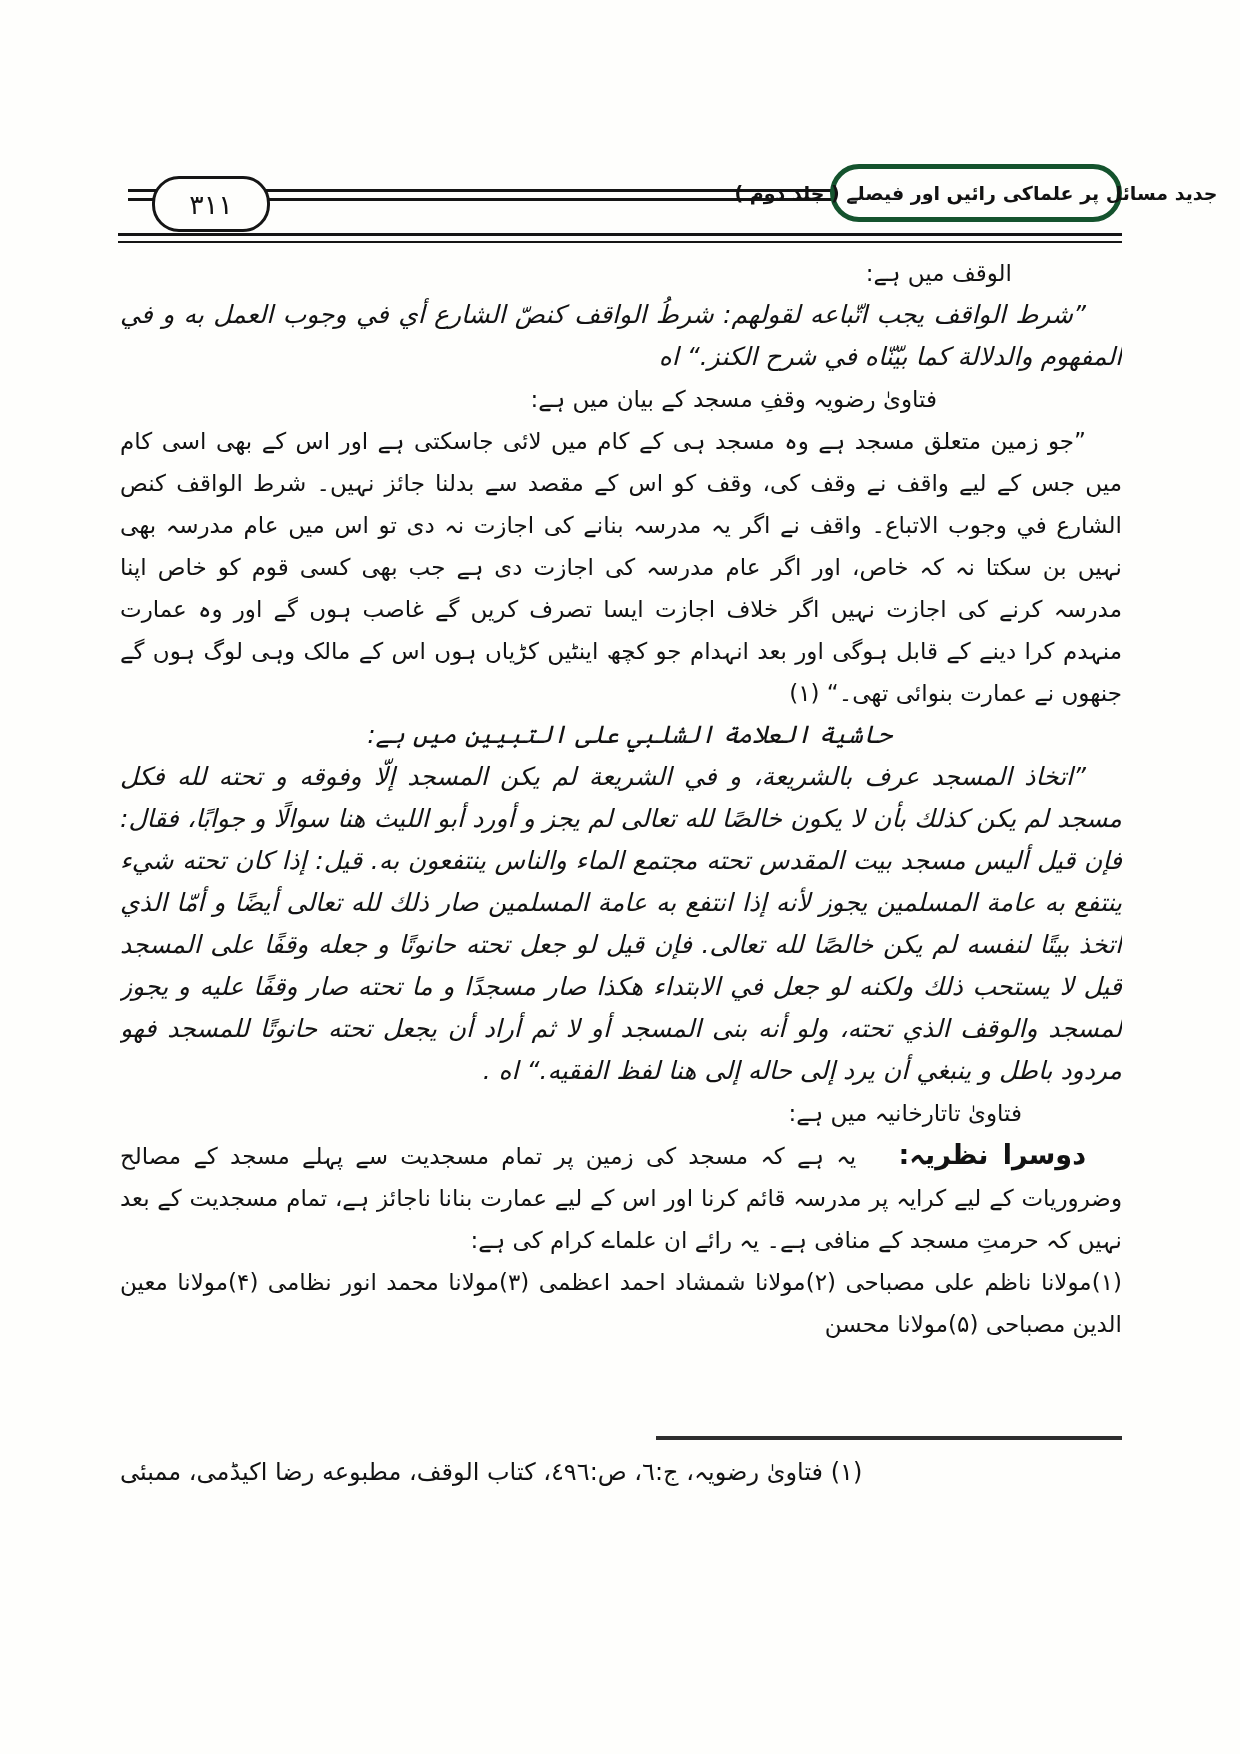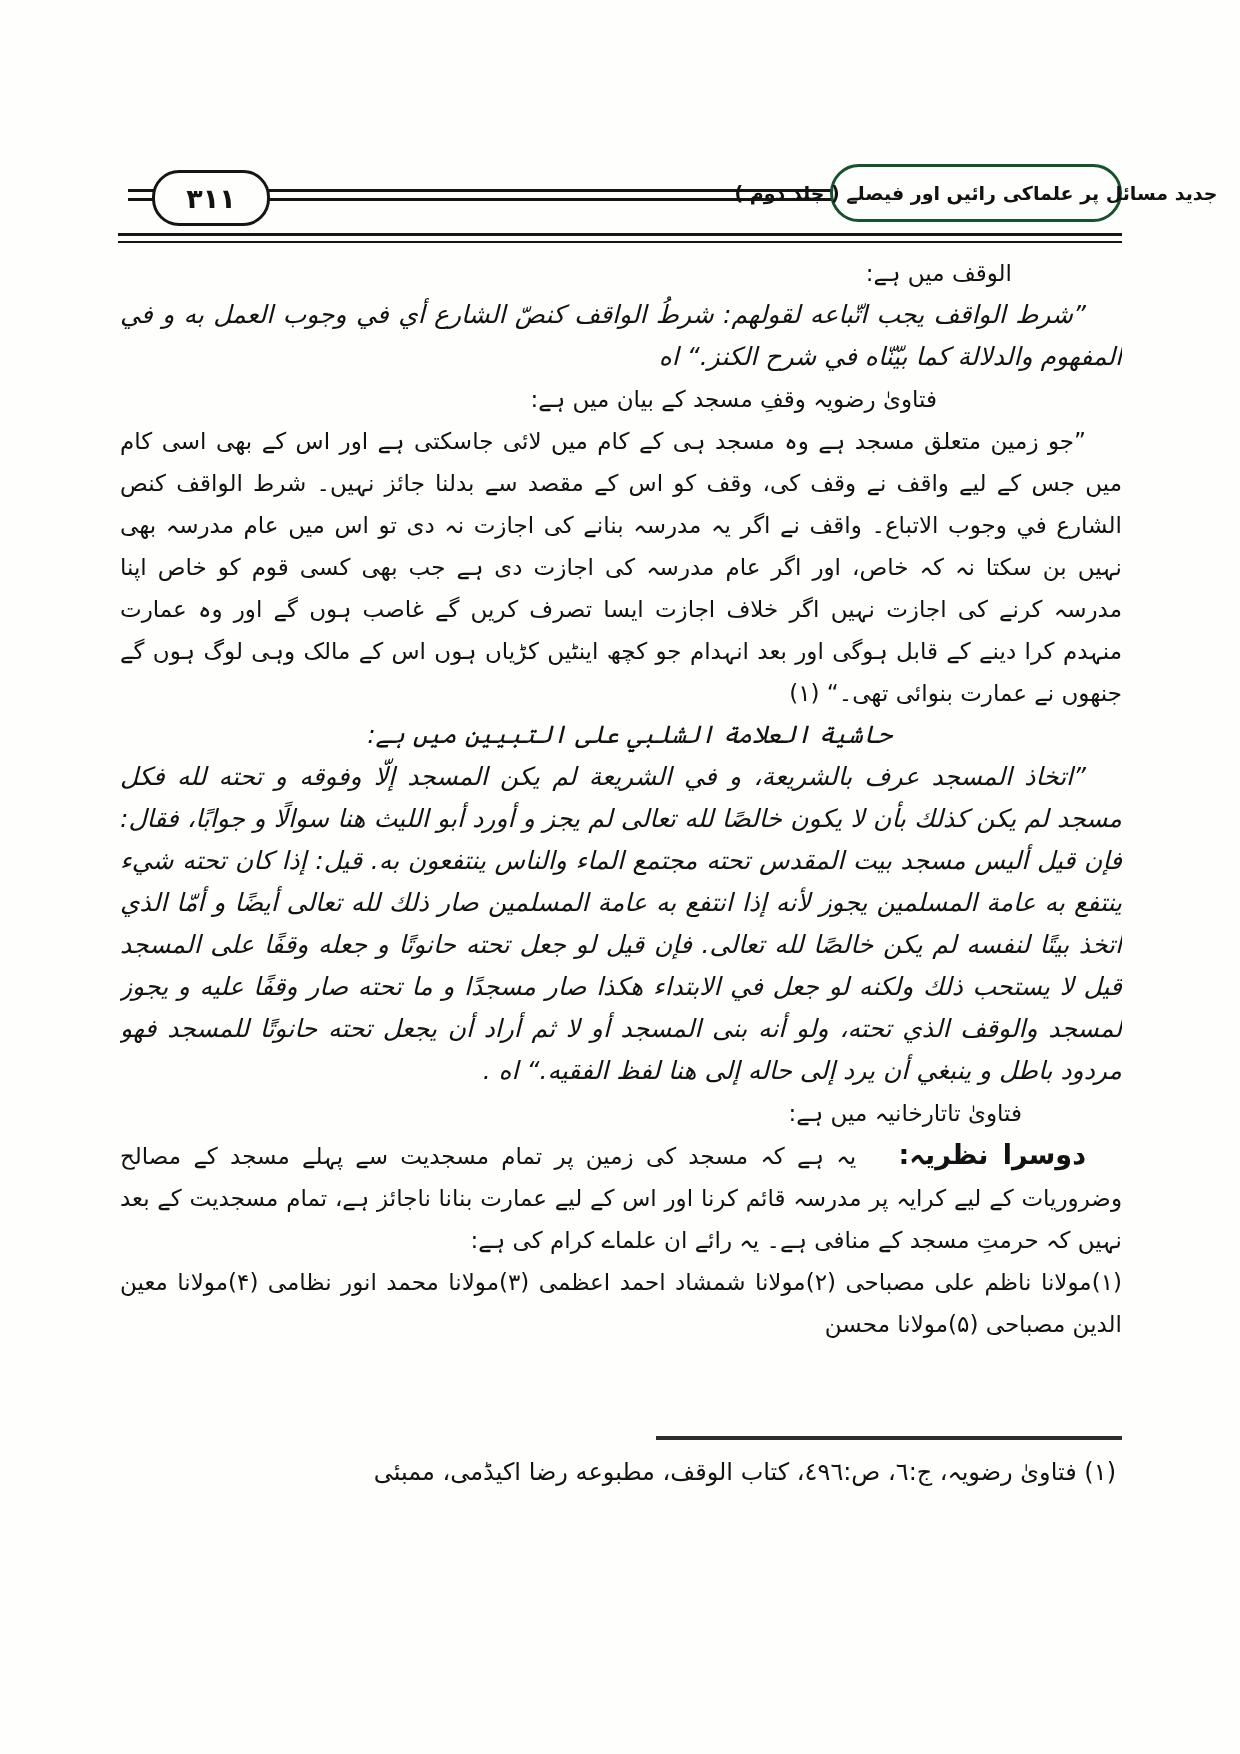--- a/index.html
+++ b/index.html
@@ -19,30 +19,30 @@
   
   .header{
     position:absolute;
     left:118px;right:118px;top:164px;height:60px;
   }
   .connector{
     position:absolute;left:10px;right:10px;top:25px;height:6px;
     border-top:3px solid #151515;border-bottom:3px solid #151515;
   }
   .page-pill{
-    position:absolute;left:34px;top:6px;
+    position:absolute;left:34px;top:12px;
     width:112px;height:50px;
     background:#fefefc;border:3px solid #151515;border-radius:27px;
     display:flex;align-items:center;justify-content:center;
-    font-size:27px;font-weight:bold;
+    font-size:27px;font-weight:normal;
   }
   .title-cartouche{
     position:absolute;right:0;top:0;
     width:292px;height:58px;
-    background:#fefefc;border:3px solid #14532d;border-radius:30px;
+    background:#fefefc;border:5px solid #14532d;border-radius:30px;
     display:flex;align-items:center;justify-content:center;
     font-size:19px;font-weight:bold;
     direction:rtl;text-align:center;padding:0 10px;box-sizing:border-box;
     white-space:nowrap;
   }
   .double-rule{
     position:absolute;left:118px;right:118px;top:233px;height:5px;
     border-top:3px solid #151515;border-bottom:2px solid #151515;
   }
   
@@ -66,21 +66,21 @@
   
   .footnote-area{
     position:absolute;right:118px;left:120px;top:1436px;
     direction:rtl;
   }
   .footnote-rule{
     width:466px;height:4px;background:#2e2e2e;
     margin:0 0 14px 0; 
   }
   .footnote-text{
-    font-size:24px;line-height:36px;text-align:right;direction:rtl;
+    font-size:24px;line-height:36px;text-align:left;direction:rtl;
     padding-right:6px;
   }
 </style>
 </head>
 <body>
 
 <div class="page">
 
   <div class="header">
     <div class="connector"></div>

